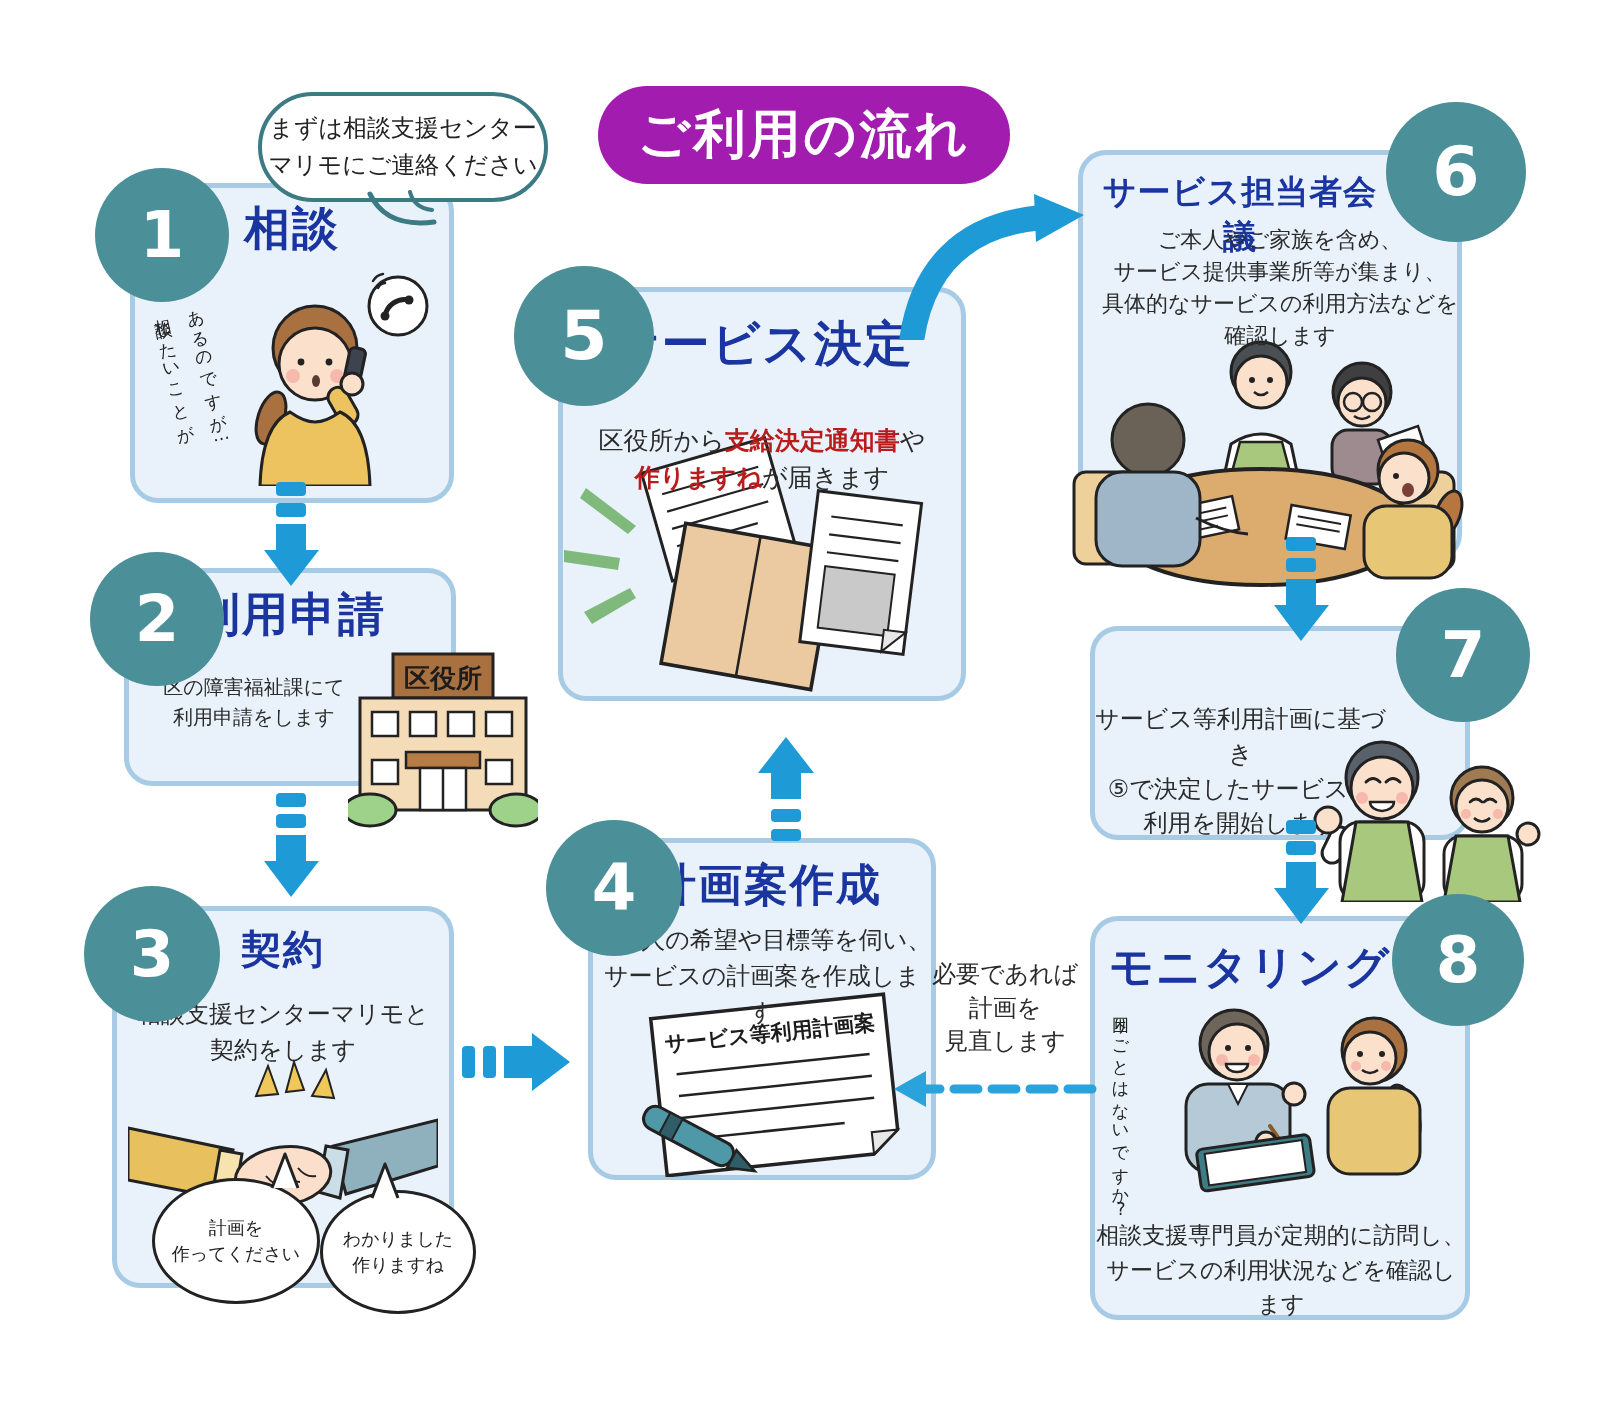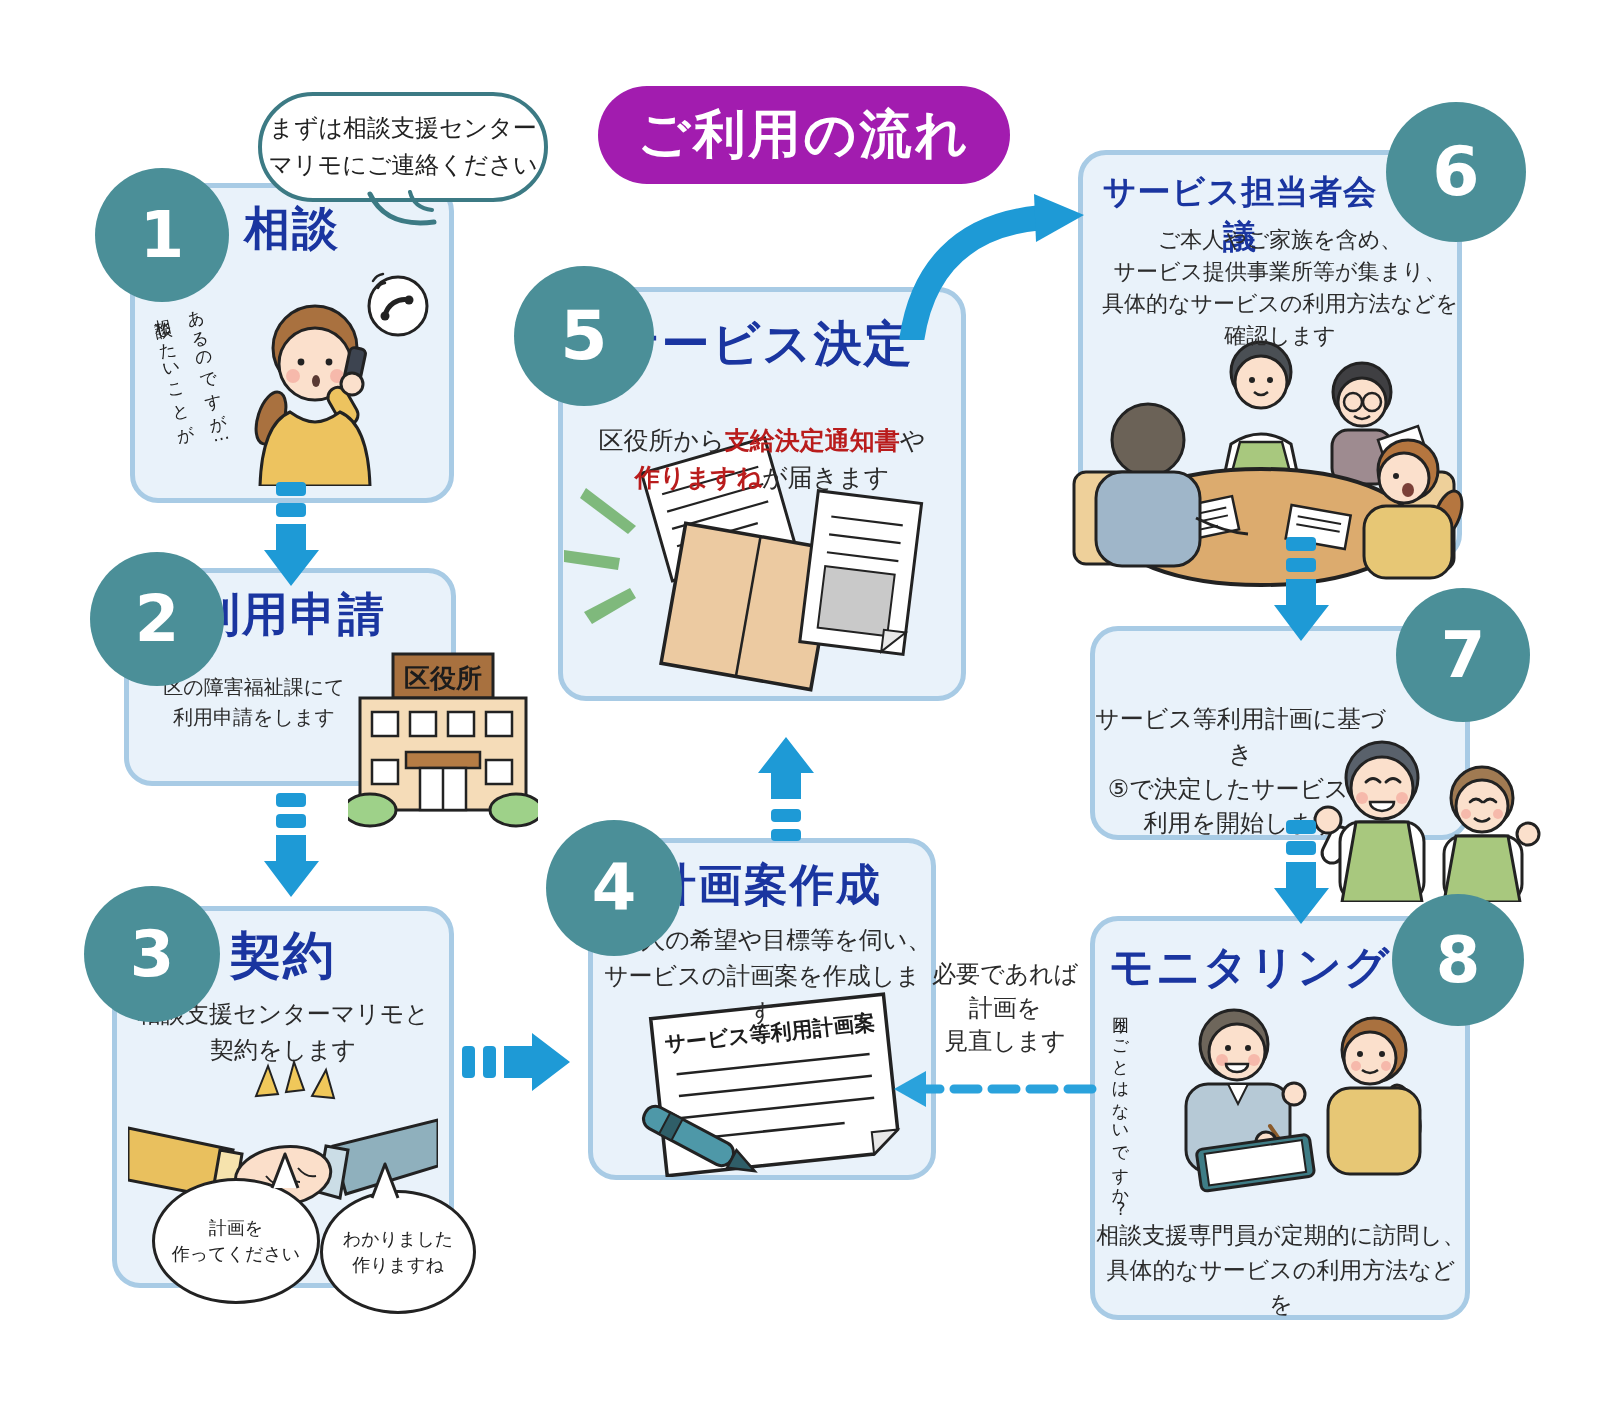--- a/index.html
+++ b/index.html
@@ -106,21 +106,21 @@
   <svg class="arrow" style="left:262px;top:790px;" width="58" height="110" viewBox="0 0 58 104">
     <rect x="14" y="0" width="30" height="14" rx="4" fill="#1e9ad6"></rect>
     <rect x="14" y="21" width="30" height="14" rx="4" fill="#1e9ad6"></rect>
     <path d="M14,42 h30 v26 h13 L29,104 2,68 h12 z" fill="#1e9ad6"></path>
   </svg>
 
   <div class="box" style="left:112px;top:906px;width:342px;height:382px;"></div>
   <div class="badge" style="left:84px;top:886px;width:136px;height:136px;">
     <span>3</span>
   </div>
-  <div class="step-title" style="left:112px;top:922px;width:342px;font-size:51px;">
+  <div class="step-title" style="left:112px;top:922px;width:342px;font-size:40px;">
     <span>契約</span>
   </div>
   <div class="body-text" style="left:112px;top:996px;width:342px;font-size:24px;">相談支援センターマリモと
 契約をします</div>
   <svg class="illus" style="left:128px;top:1058px;" width="310" height="170" viewBox="0 0 310 170">
     <polygon points="128,38 140,8 150,36" fill="#f0c85a" stroke="#222" stroke-width="2"></polygon>
     <polygon points="158,34 166,4 176,32" fill="#f0c85a" stroke="#222" stroke-width="2"></polygon>
     <polygon points="184,38 198,12 206,40" fill="#f0c85a" stroke="#222" stroke-width="2"></polygon>
     <polygon points="0,70 105,92 92,140 0,122" fill="#e9c05e" stroke="#222" stroke-width="3"></polygon>
     <polygon points="92,92 114,96 106,144 84,138" fill="#f6e3ad" stroke="#222" stroke-width="3"></polygon>
@@ -345,21 +345,21 @@
     <circle cx="232" cy="58" r="32" fill="#a9713f" stroke="#222" stroke-width="3"></circle>
     <circle cx="228" cy="66" r="26" fill="#fbe0cc" stroke="#222" stroke-width="3"></circle>
     <circle cx="218" cy="62" r="3" fill="#222"></circle>
       <circle cx="240" cy="62" r="3" fill="#222"></circle>
     <circle cx="214" cy="74" r="5" fill="#f6b9ab"></circle>
       <circle cx="244" cy="74" r="5" fill="#f6b9ab"></circle>
     <path d="M220,78 q8,6 16,0" stroke="#222" stroke-width="2.5" fill="none"></path>
     <rect x="186" y="96" width="92" height="86" rx="22" fill="#e7c775" stroke="#222" stroke-width="3"></rect>
   </svg>
   <div class="body-text" style="left:1095px;top:1218px;width:372px;font-size:23px;line-height:1.5;">相談支援専門員が定期的に訪問し、
-具体的なサービスの利用方法などを</div>
+サービスの利用状況などを確認します</div>
 
   <div class="body-text" style="left:925px;top:958px;width:160px;font-size:24px;line-height:1.4;">必要であれば
 計画を
 見直します</div>
   <svg class="arrow" style="left:892px;top:1066px;" width="205" height="46" viewBox="0 0 205 46">
     <line x1="200" y1="23" x2="34" y2="23" stroke="#2aa2dc" stroke-width="9" stroke-dasharray="24 14" stroke-linecap="round"></line>
     <polygon points="34,5 34,41 2,23" fill="#2aa2dc"></polygon>
   </svg>
 
 </div>

